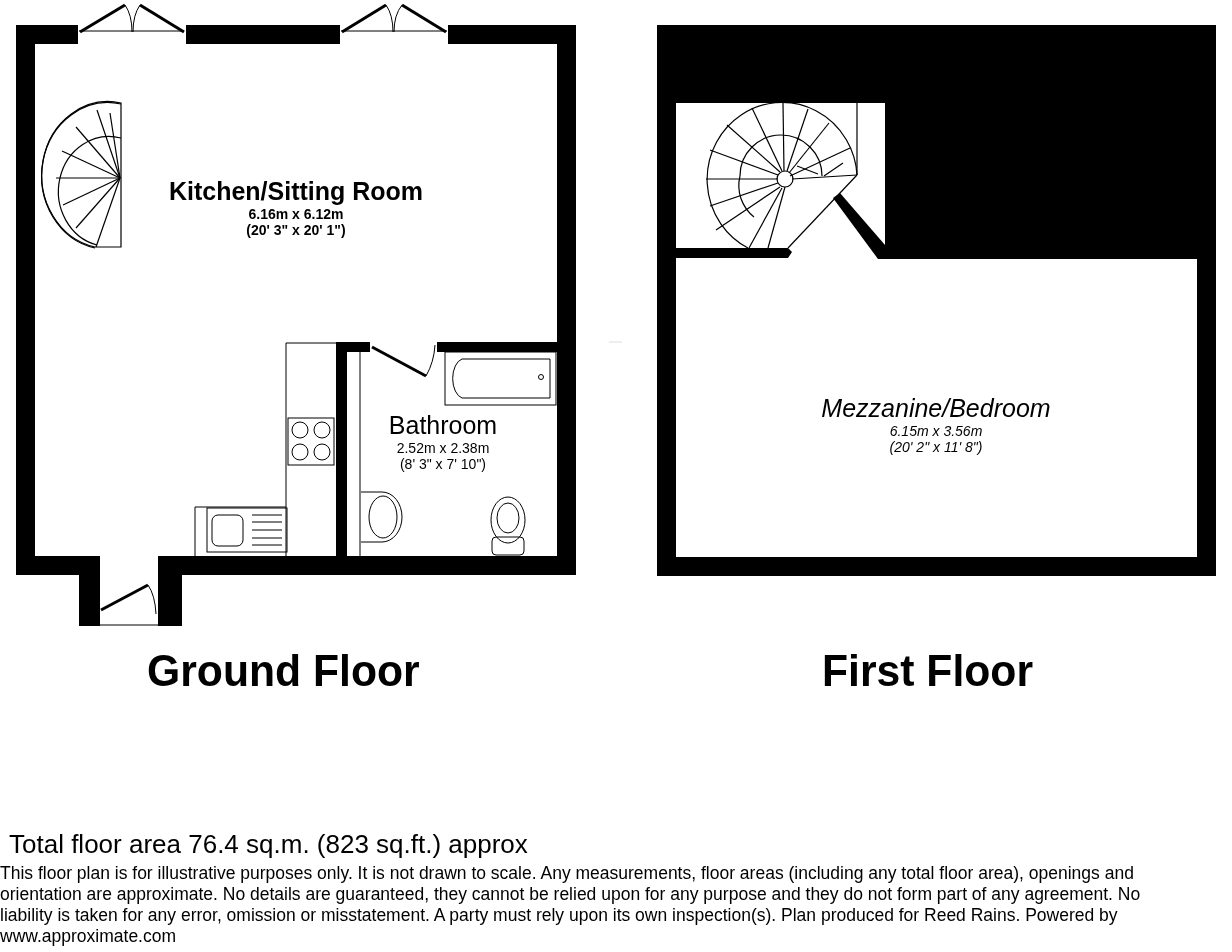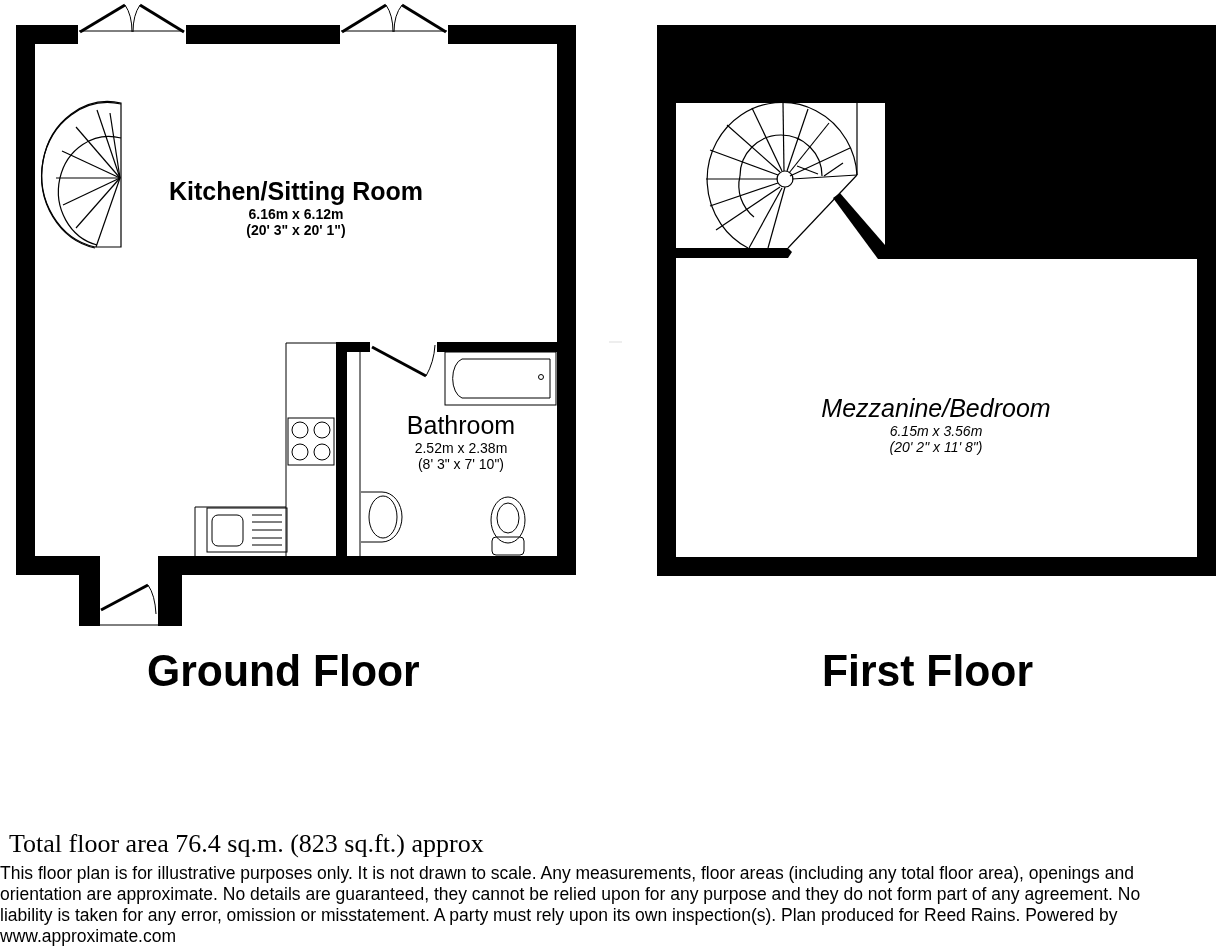--- a/index.html
+++ b/index.html
@@ -2,21 +2,21 @@
 <html><head>
   <meta charset="utf-8">
   <style>
     html, body { margin: 0; padding: 0; background: #ffffff; }
     body { width: 1232px; height: 952px; position: relative; overflow: hidden; font-family: "Liberation Sans", sans-serif; color: #000; }
     .plan { position: absolute; left: 0; top: 0; }
     .room-label { position: absolute; text-align: center; line-height: 1.15; white-space: nowrap; }
     .room-name { font-size: 25px; }
     .room-dim { font-size: 14px; }
     .floor-title { position: absolute; font-size: 44px; font-weight: bold; white-space: nowrap; transform: scaleX(0.97); transform-origin: left top; }
-    .total-area { position: absolute; left: 9px; top: 829px; font-size: 26px; white-space: nowrap; font-family: Liberation Serif, serif; }
+    .total-area { position: absolute; left: 9px; top: 829px; font-size: 26px; white-space: nowrap; }
     .disclaimer { position: absolute; left: 0; top: 863px; width: 1232px; text-align: left; font-size: 17.5px; line-height: 21px; }
     .disclaimer span { display: block; white-space: nowrap; }
   </style>
 </head>
 <body>
 
 <svg class="plan" width="1232" height="952" viewBox="0 0 1232 952">
 
   <g fill="#000" stroke="none">
 
@@ -155,21 +155,21 @@
 
   <line x1="609" y1="342" x2="622" y2="342" stroke="#dddddd" stroke-width="1"></line>
 </svg>
 
 <div class="room-label" style="left:146px; top:177px; width:300px;font-weight:bold;">
   <div class="room-name">Kitchen/Sitting Room</div>
   <div class="room-dim">6.16m x 6.12m</div>
   <div class="room-dim">(20' 3" x 20' 1")</div>
 </div>
 
-<div class="room-label" style="left:361px; top:411px; width:200px;text-align:center;">
+<div class="room-label" style="left:343px; top:411px; width:200px;text-align:center;">
   <div class="room-name">Bathroom</div>
   <div class="room-dim">2.52m x 2.38m</div>
   <div class="room-dim">(8' 3" x 7' 10")</div>
 </div>
 
 <div class="room-label" style="left:786px; top:394px; width:300px;font-style:italic;">
   <div class="room-name">Mezzanine/Bedroom</div>
   <div class="room-dim">6.15m x 3.56m</div>
   <div class="room-dim">(20' 2" x 11' 8")</div>
 </div>

